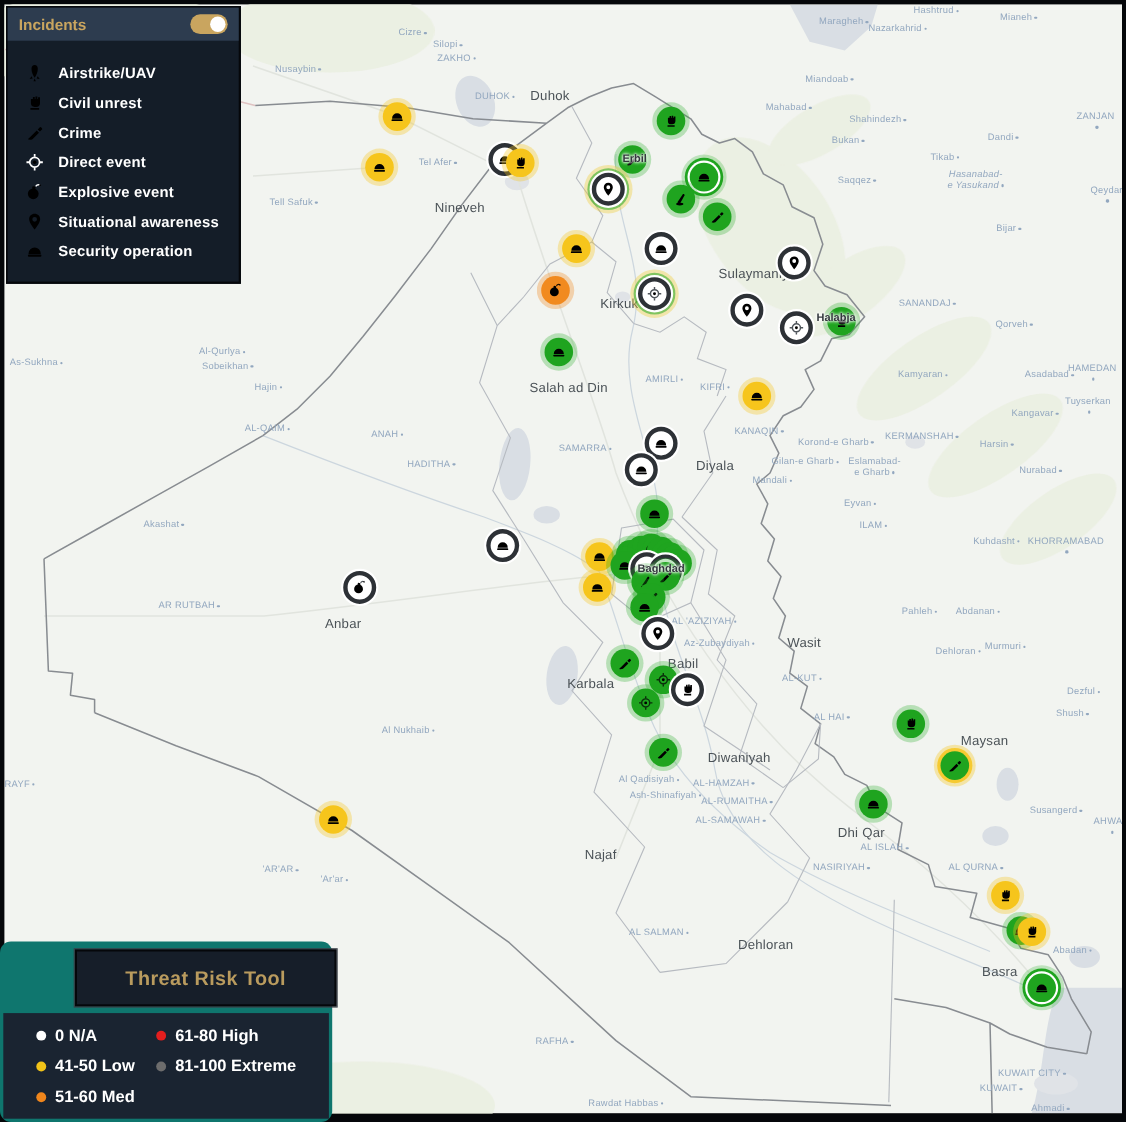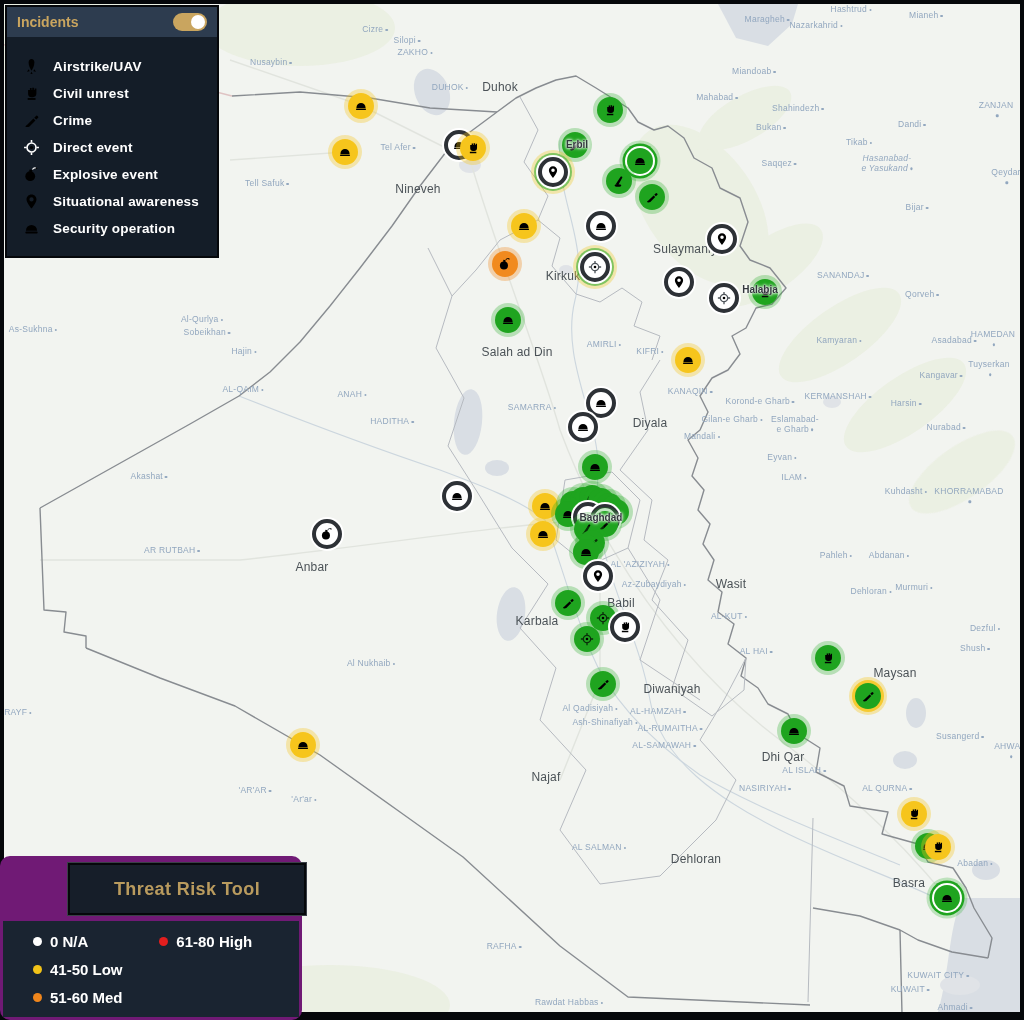--- a/index.html
+++ b/index.html
@@ -33,21 +33,21 @@
   #incidents-header{height:30px;background:#2d3c4f;display:flex;align-items:center;padding:0 10px;}
   #incidents-title{color:#c9a55f;font-weight:700;font-size:14px;}
   #incidents-toggle{margin-left:auto;width:34px;height:18px;border-radius:9px;background:#c9a55f;
                     position:relative;cursor:pointer;}
   #incidents-toggle .knob{position:absolute;right:2px;top:2px;width:14px;height:14px;border-radius:50%;background:#fff;}
   #incident-list{padding:16px 10px 14px 16px;}
   .incident-row{display:flex;align-items:center;height:27px;color:#fff;}
   .incident-row svg{width:17px;height:17px;color:#fff;flex:none;}
   .incident-row span.lbl{margin-left:13px;font-size:13.5px;font-weight:600;letter-spacing:.2px;}
   
-  #threat-panel{position:absolute;left:0;bottom:0;width:302px;height:164px;background:#701a75;z-index:100;border-radius:10px;}
+  #threat-panel{position:absolute;left:0;bottom:0;width:302px;height:164px;background:#0f766e;z-index:100;border-radius:10px;}
   #threat-title-box{width:234px;height:48px;margin:7px auto 0 68px;background:#161e29;
                     border:2px solid #05070a;outline:1px solid #3a3f47;
                     display:flex;align-items:center;justify-content:center;}
   #threat-title{color:#b99b5e;font-size:18px;font-weight:700;letter-spacing:.4px;}
   #risk-grid{position:absolute;left:3px;right:3px;bottom:3px;height:96px;background:#1a2431;
              display:grid;grid-template-rows:repeat(3,1fr);grid-auto-flow:column;
              padding:6px 10px 6px 30px;box-sizing:border-box;}
   .risk-item{display:flex;align-items:center;color:#fff;font-size:15px;font-weight:600;}
   .risk-item .rdot{width:9px;height:9px;border-radius:50%;margin-right:8px;flex:none;}
 </style>
@@ -627,16 +627,20 @@
           <span>41-50 Low</span>
         </div>
         <div class="risk-item">
           <span class="rdot" style="background: rgb(240, 134, 28);"></span>
           <span>51-60 Med</span>
         </div>
         <div class="risk-item">
           <span class="rdot" style="background: rgb(227, 30, 30);"></span>
           <span>61-80 High</span>
         </div>
+        <div class="risk-item">
+          <span class="rdot" style="background: rgb(109, 109, 109);"></span>
+          <span>81-100 Extreme</span>
+        </div>
       </div>
   </div>
 
 </div>
 
 </body></html>

